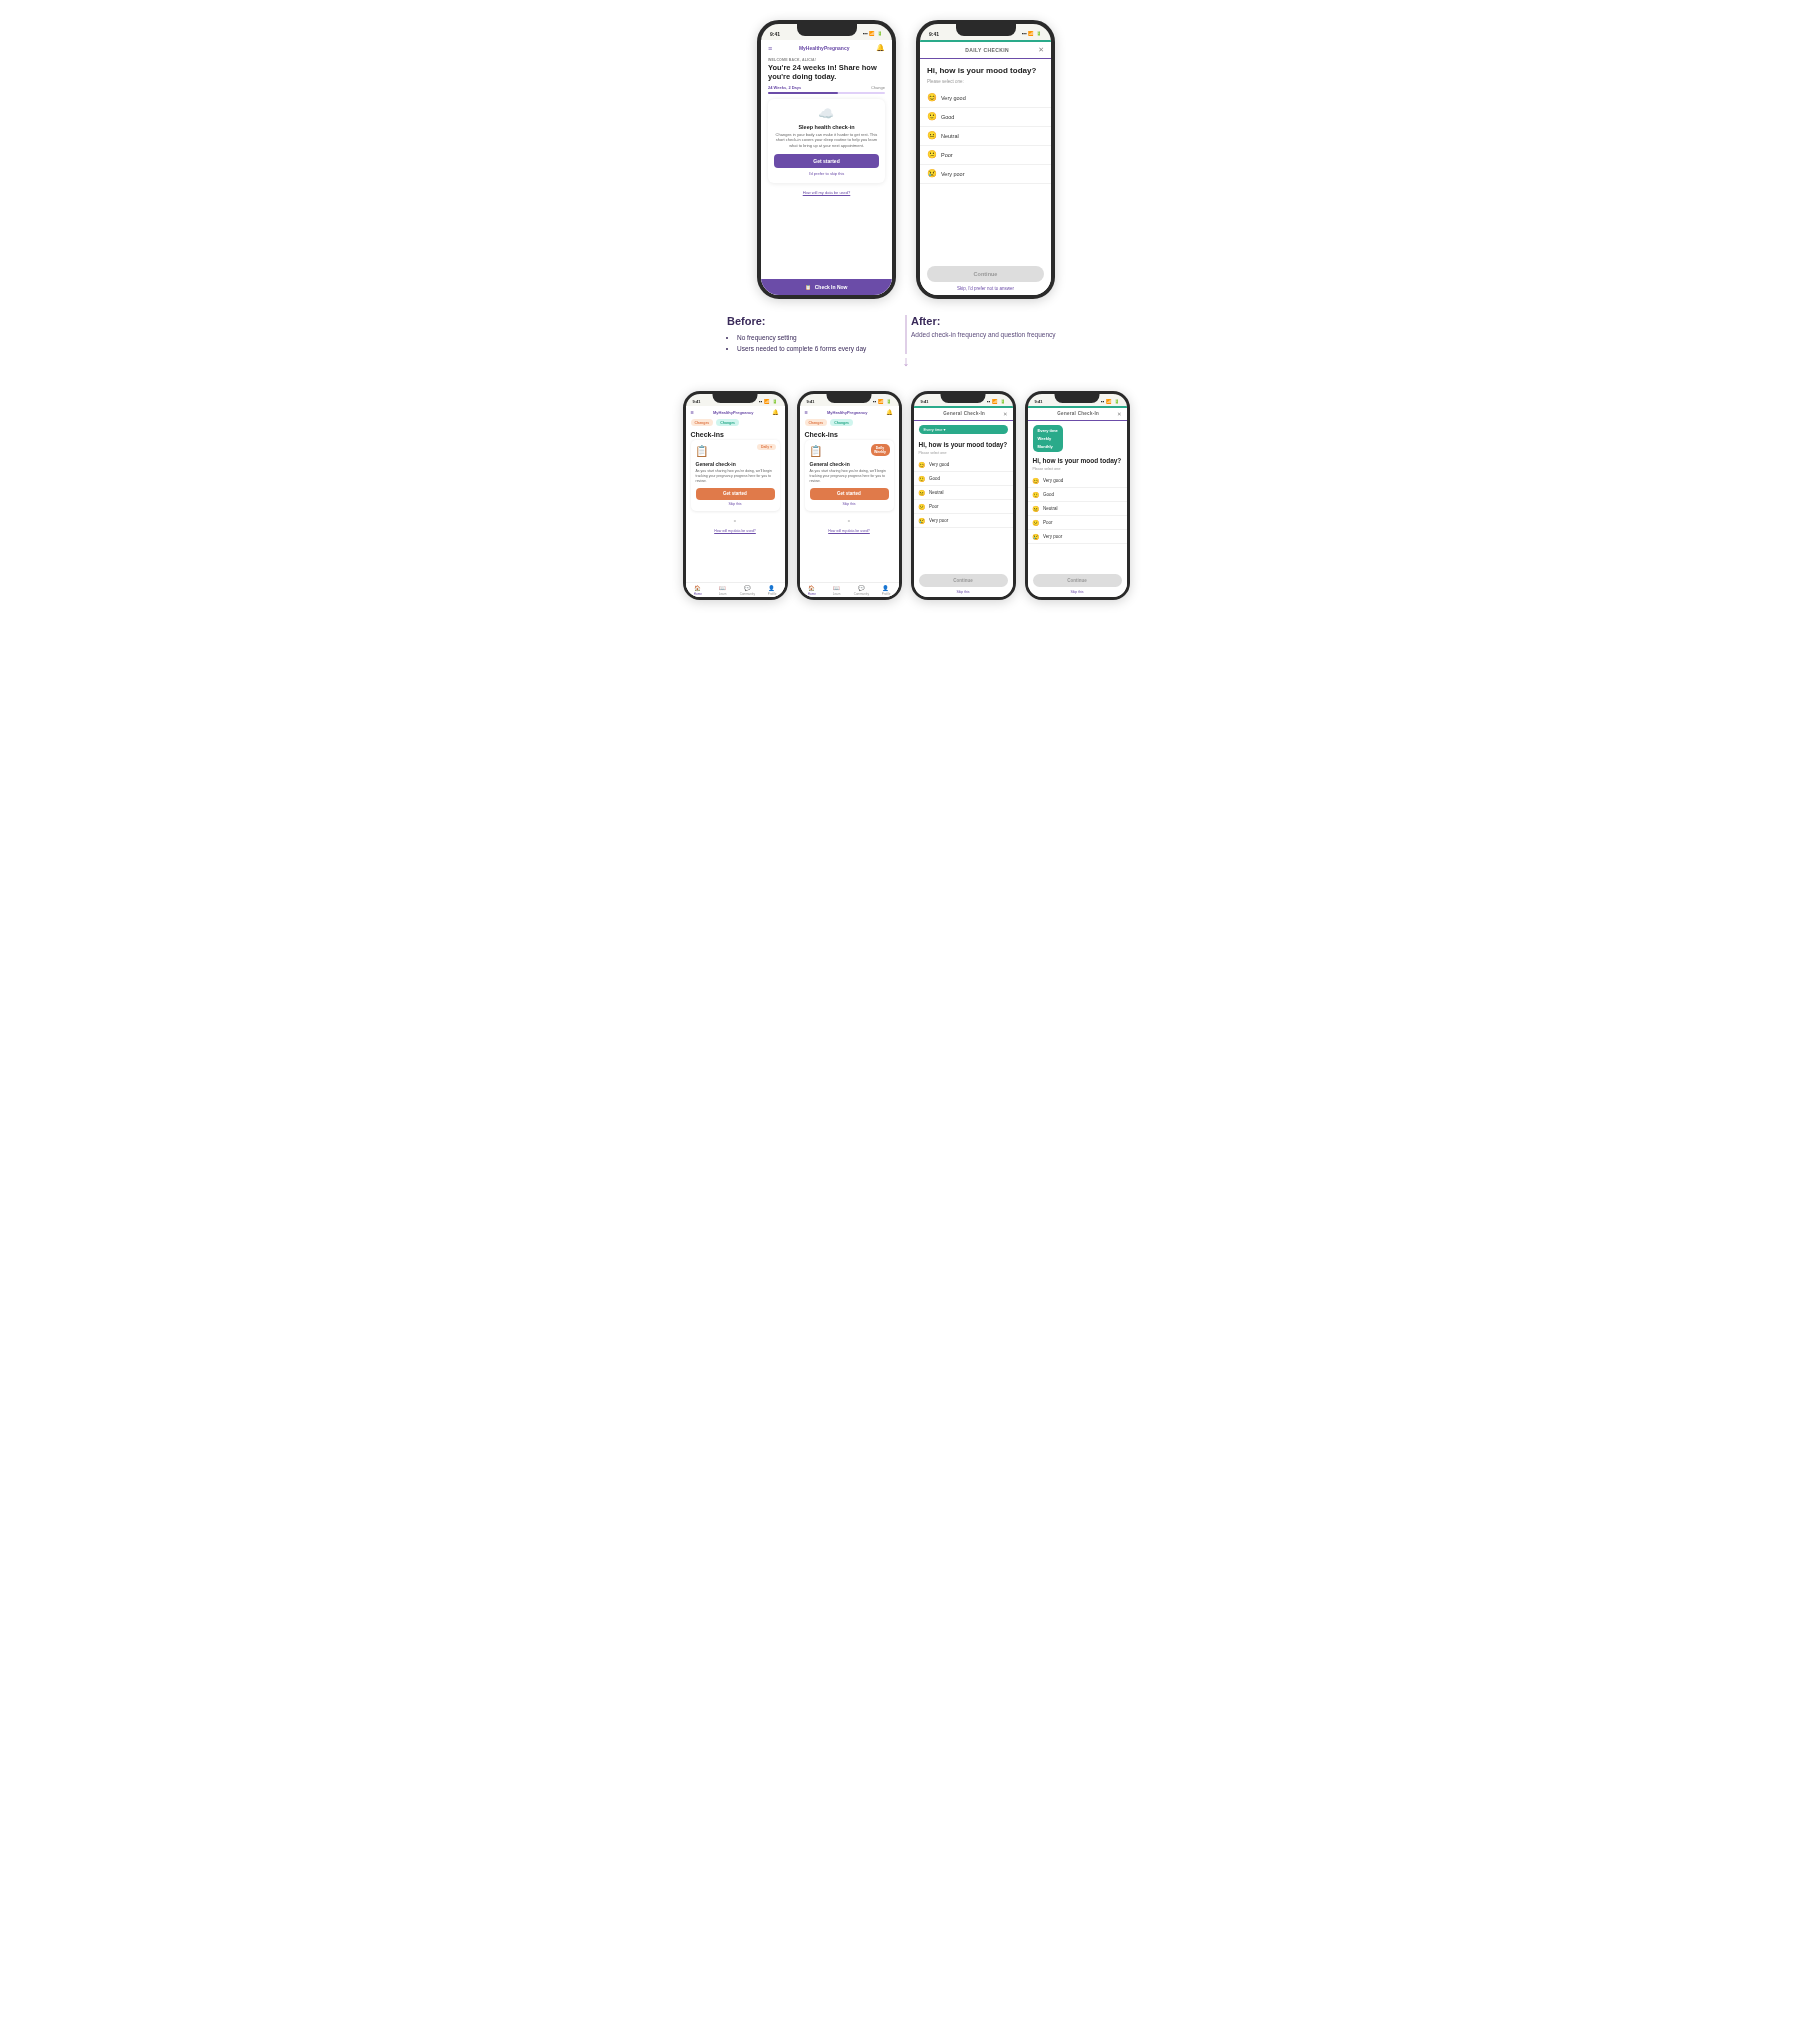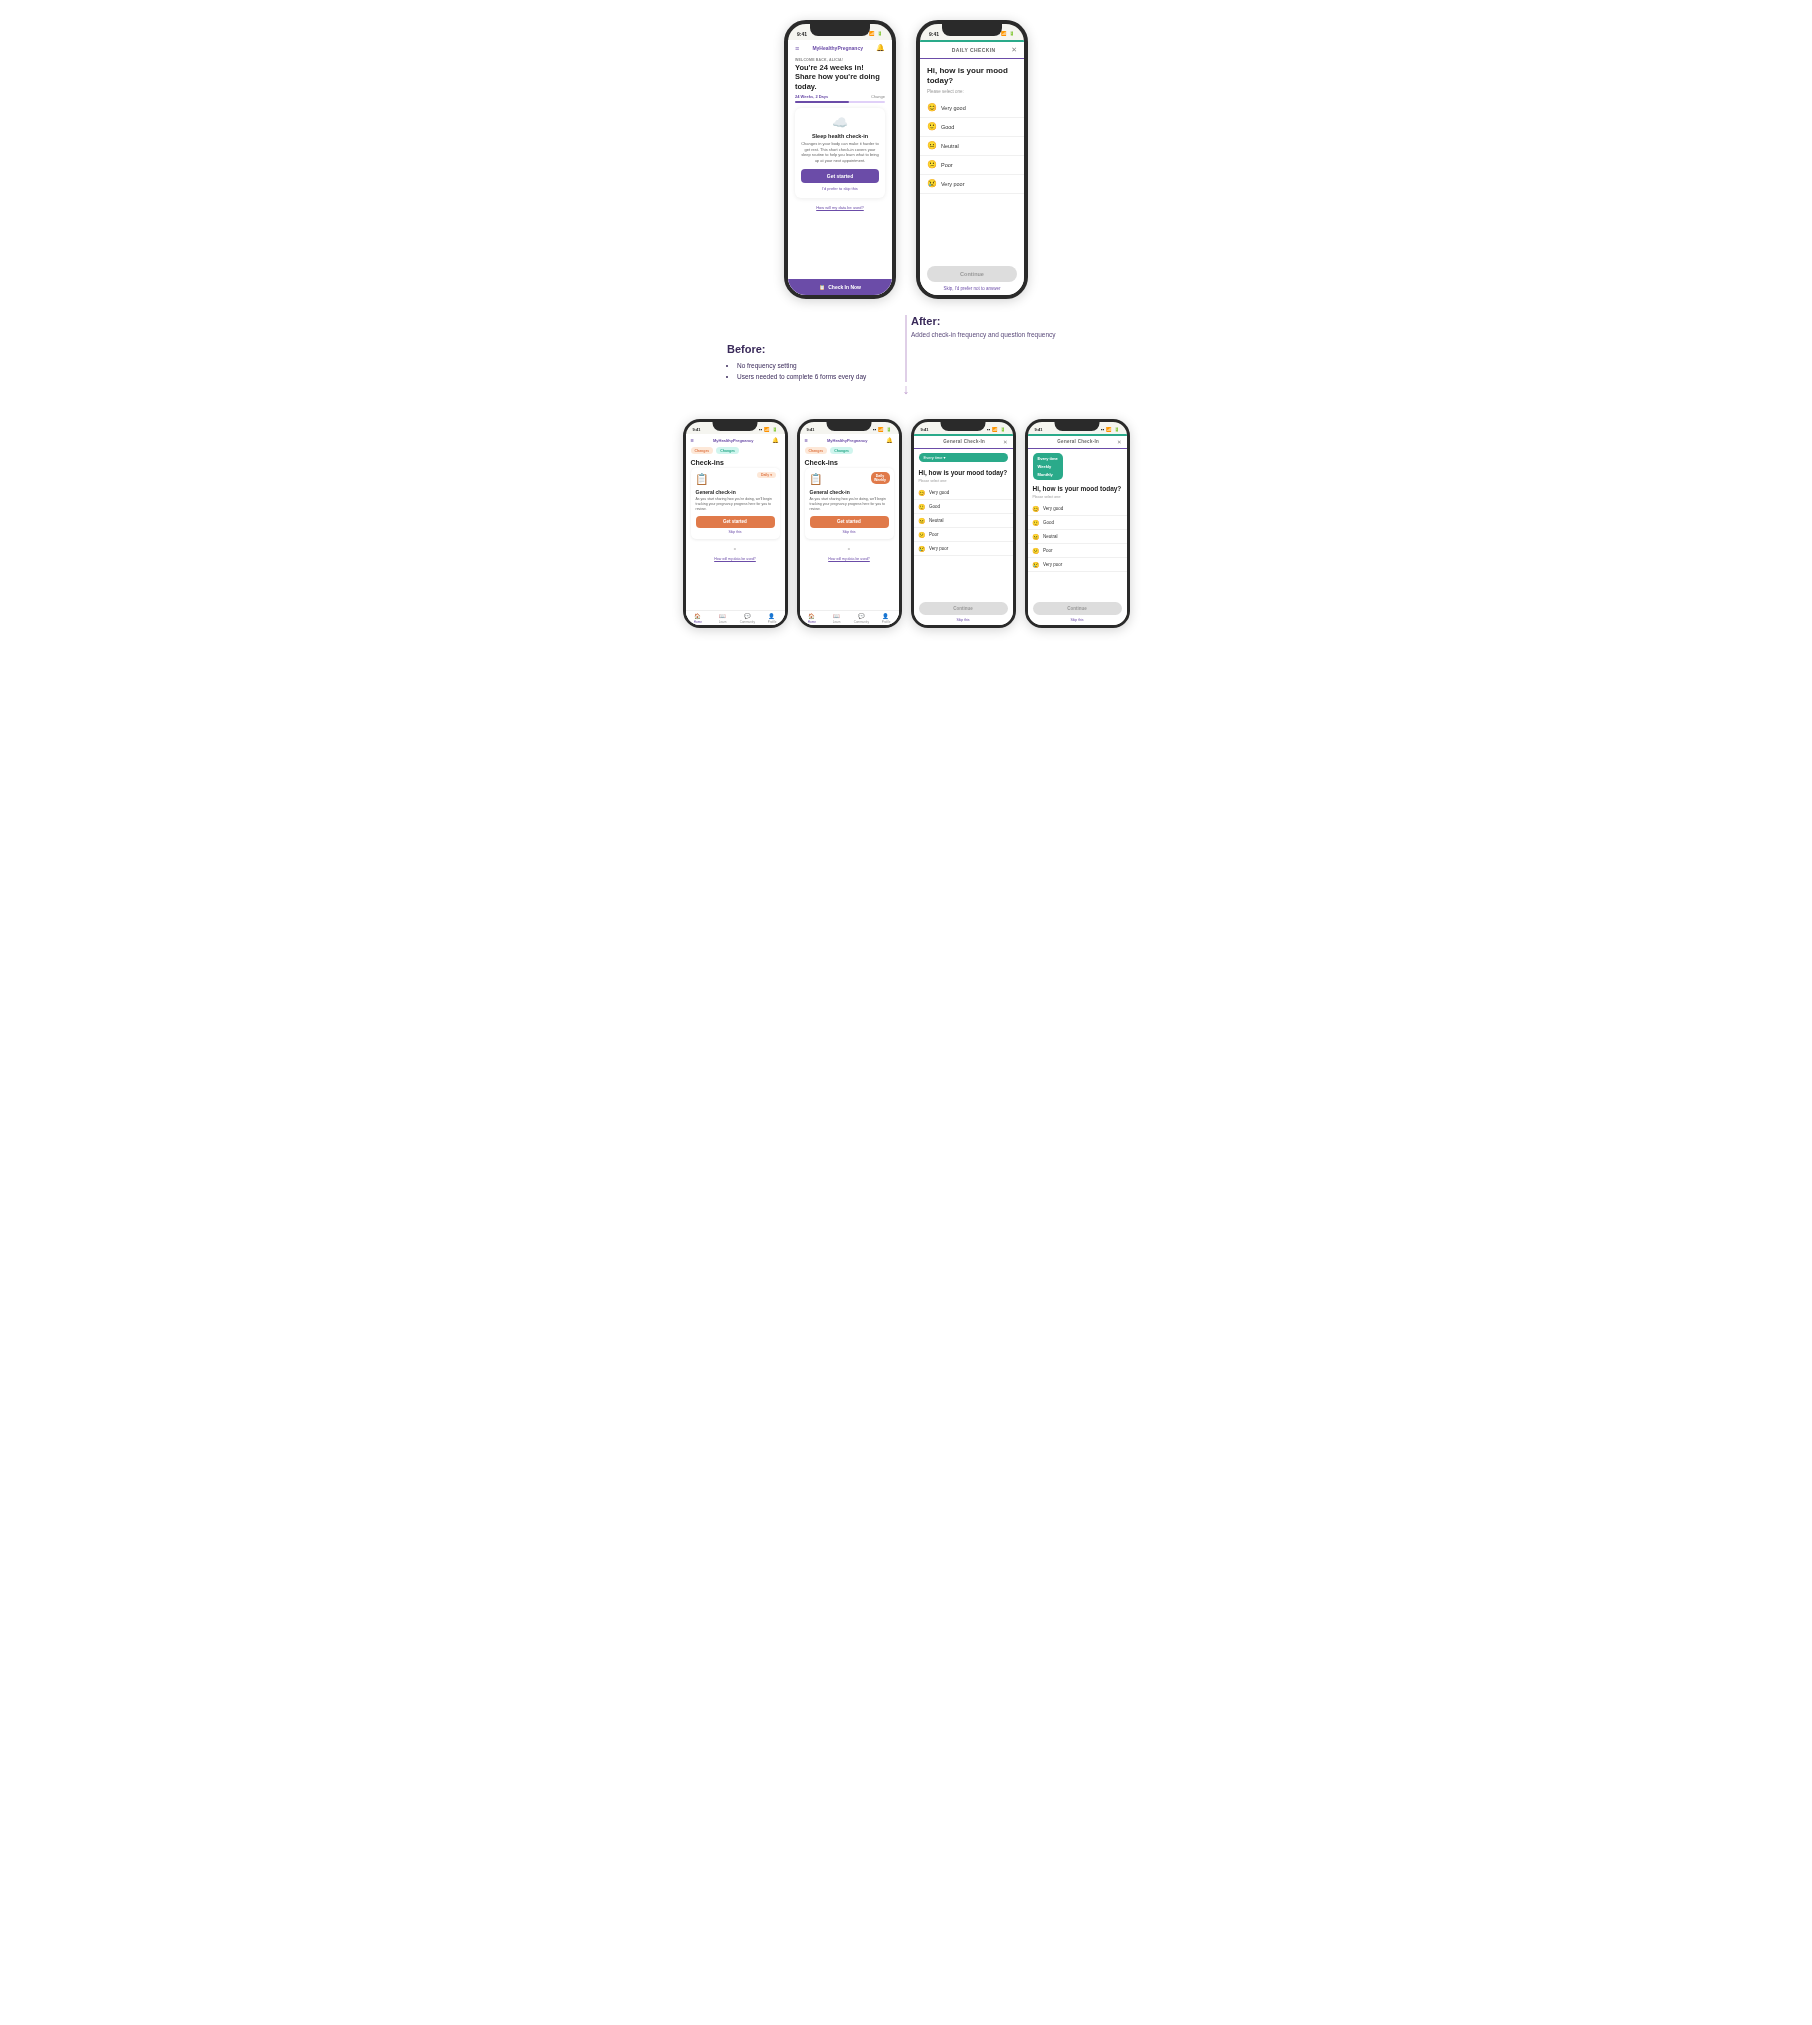--- a/index.html
+++ b/index.html
@@ -8,21 +8,21 @@
       font-family: -apple-system, BlinkMacSystemFont, 'Segoe UI', sans-serif;
       display: flex;
       flex-direction: column;
       align-items: center;
       padding: 20px 10px;
       min-height: 100vh;
     }
 
     
     .phone {
-      width: 112px;
+      width: 139px;
       min-height: 279px;
       background: #f5f5f0;
       border-radius: 22px;
       border: 4px solid #2a2a2a;
       position: relative;
       overflow: hidden;
       box-shadow: 0 2px 12px rgba(0,0,0,0.18);
       display: flex;
       flex-direction: column;
     }
@@ -70,21 +70,20 @@
     .before-after-wrapper {
       display: flex;
       width: 100%;
       max-width: 358px;
       margin: 16px 0 12px;
       position: relative;
     }
     .before-section {
       flex: 1;
       padding-right: 6px;
-      margin-top: 28px;
     }
     .after-section {
       flex: 1;
       padding-left: 4px;
       border-left: none;
     }
     .divider-line {
       position: absolute;
       left: 50%;
       top: 0;

